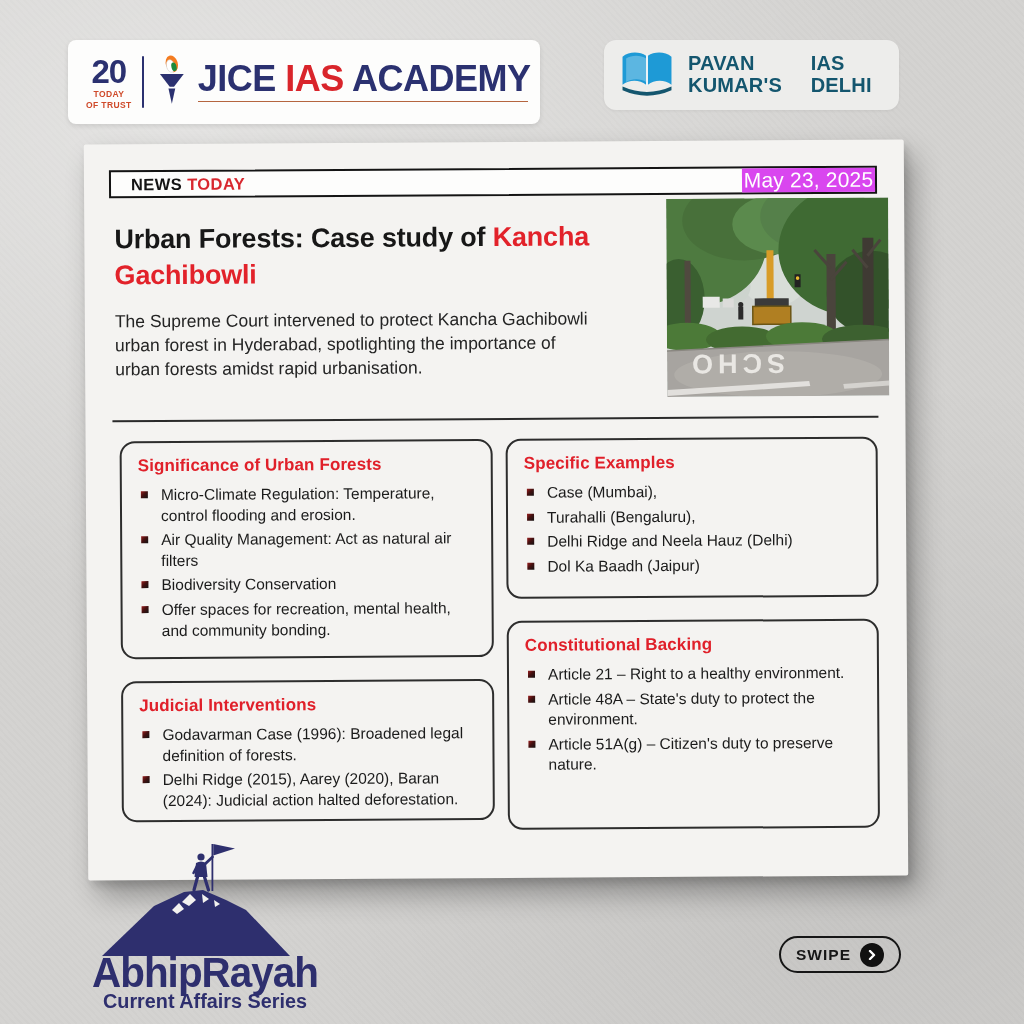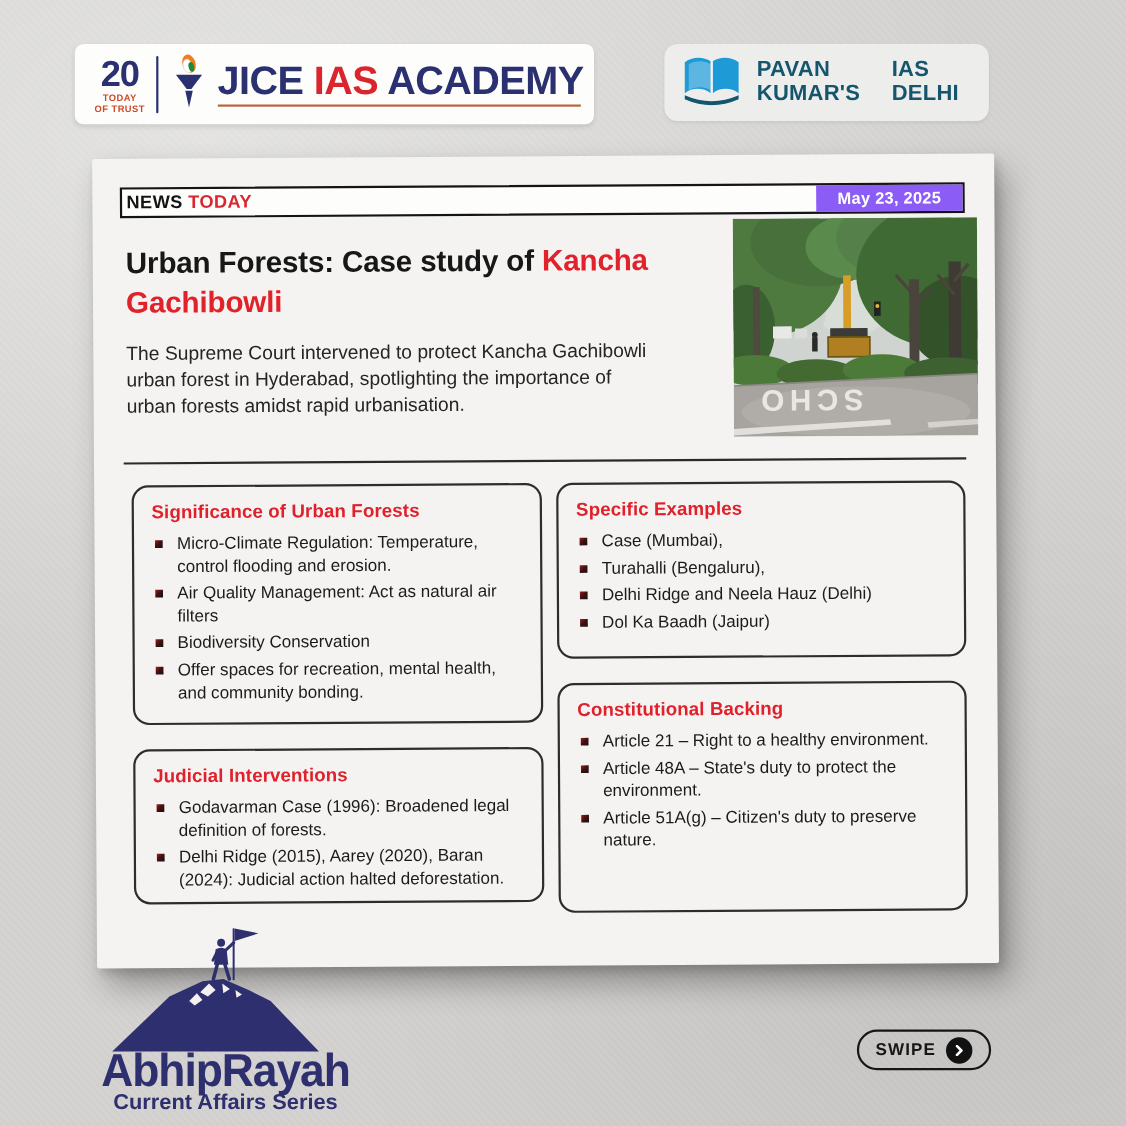--- a/index.html
+++ b/index.html
@@ -10,21 +10,21 @@
       radial-gradient(1200px 800px at 18% 12%, rgba(255,255,255,.38), transparent 60%),
       radial-gradient(1000px 760px at 88% 85%, rgba(0,0,0,.07), transparent 65%),
       repeating-linear-gradient(47deg, rgba(0,0,0,.015) 0 2px, transparent 2px 5px),
       #d4d3d1;
     position:relative;
     color:#1b1b1b;
   }
   .abs{position:absolute}
 
   
-  .jice-box{left:68px;top:40px;width:472px;height:73px;background:#fdfdfc;border-radius:8px;
+  .jice-box{left:68px;top:40px;width:472px;height:84px;background:#fdfdfc;border-radius:8px;
     box-shadow:0 2px 5px rgba(0,0,0,.10);display:flex;align-items:center;padding:6px 12px 6px 18px;gap:10px}
   .years{display:flex;flex-direction:column;align-items:center;line-height:1}
   .years .num{font-size:33px;font-weight:800;color:#2b3170;letter-spacing:-1px}
   .years .sub{font-size:8.5px;font-weight:700;color:#cf4a2a;letter-spacing:.4px;margin-top:2px}
   .vline{width:2px;height:52px;background:#2b3170;border-radius:1px}
   .jice-name-block{display:flex;flex-direction:column;flex:1;min-width:0}
   .jice-name{font-size:36px;font-weight:800;letter-spacing:-.5px;line-height:1.05;white-space:nowrap}
   .jice-name .navy{color:#2b3170}
   .jice-name .red{color:#d9252b}
   .jice-rule{height:1.5px;background:#b5653f;margin:3px 0 2px;width:100%}
@@ -37,26 +37,26 @@
   .pavan-text{display:flex;flex-direction:row;line-height:1.08}
   .pavan-text span{font-size:20px;font-weight:800;color:#14566e;letter-spacing:.2px}
 
   
   .paper{left:86px;top:142px;width:820px;height:736px;background:#f4f3f1;border-radius:2px;
     transform:rotate(-.35deg);
     box-shadow:10px 16px 28px rgba(0,0,0,.30), 3px 5px 9px rgba(0,0,0,.14)}
 
   .news-bar{left:25px;top:26px;width:768px;height:28px;border:2px solid #141414;background:#fdfdfc;
     display:flex;align-items:stretch}
-  .news-label{display:flex;align-items:center;padding-left:4px;font-size:16.5px;font-weight:600;letter-spacing:.4px;gap:5px}
+  .news-label{display:flex;align-items:center;padding-left:20px;font-size:16.5px;font-weight:600;letter-spacing:.4px;gap:5px}
   .news-label .black{color:#141414}
   .news-label .red{color:#d8272e}
   .news-spacer{flex:1}
-  .date-box{background:#8b5cf6;color:#ffffff;width:133px;display:flex;align-items:center;justify-content:center;
-    font-size:15px;font-weight:700;letter-spacing:.2px}
+  .date-box{background:#d946ef;color:#ffffff;width:133px;display:flex;align-items:center;justify-content:center;
+    font-size:21px;font-weight:400;letter-spacing:.2px}
 
   .headline{left:30px;top:78px;width:566px;font-size:27px;font-weight:800;line-height:1.33;color:#171717;letter-spacing:-.2px}
   .headline .red{color:#e2222a}
   .summary{left:30px;top:166px;width:480px;font-size:17.5px;line-height:1.36;color:#242424}
 
   .photo{left:582px;top:58px;width:222px;height:198px;overflow:hidden;background:#cfd4d0}
   .photo svg{display:block}
 
   .divider{left:27px;top:276px;width:766px;height:2px;background:#2a2a2a}
 

